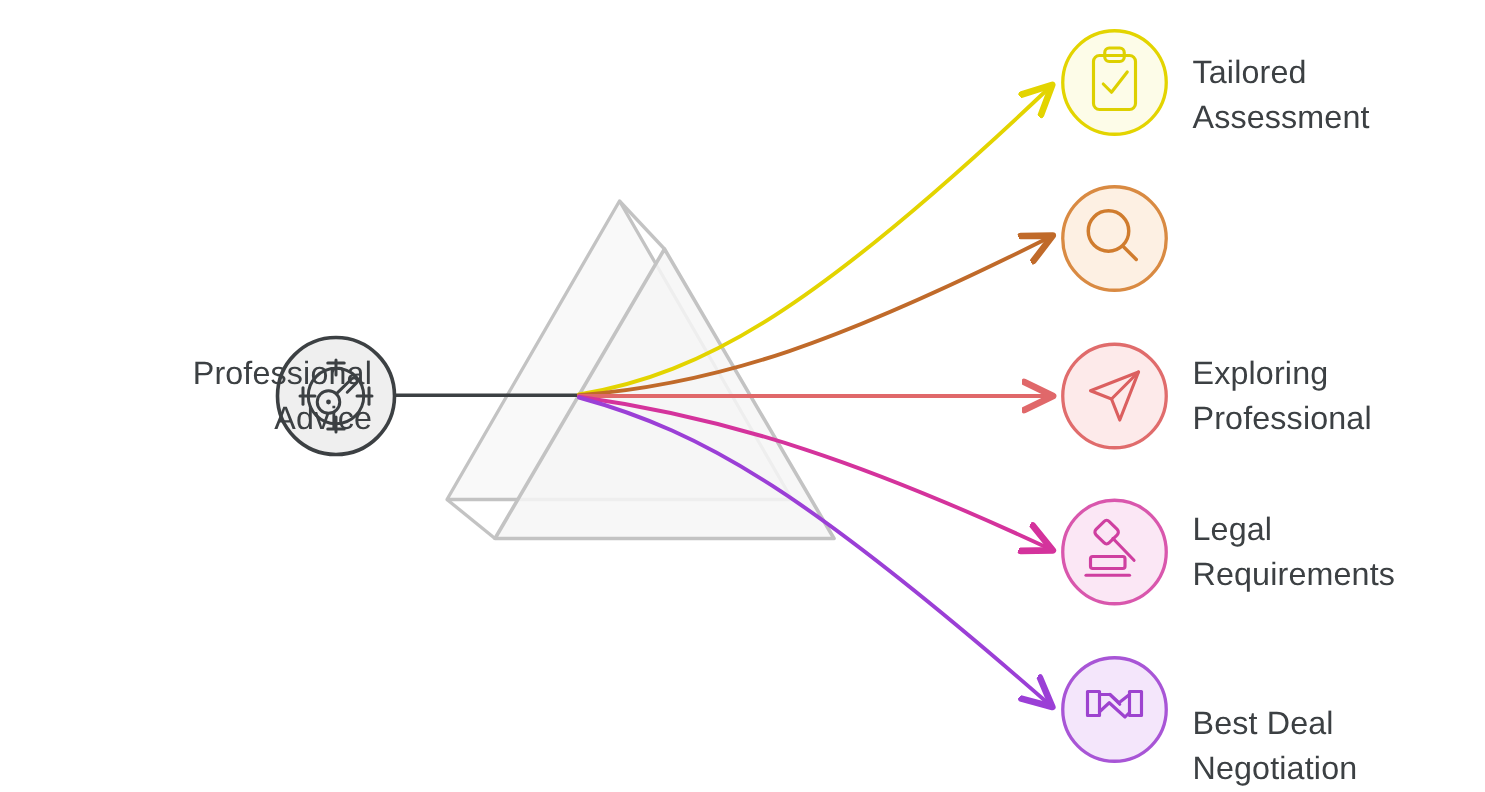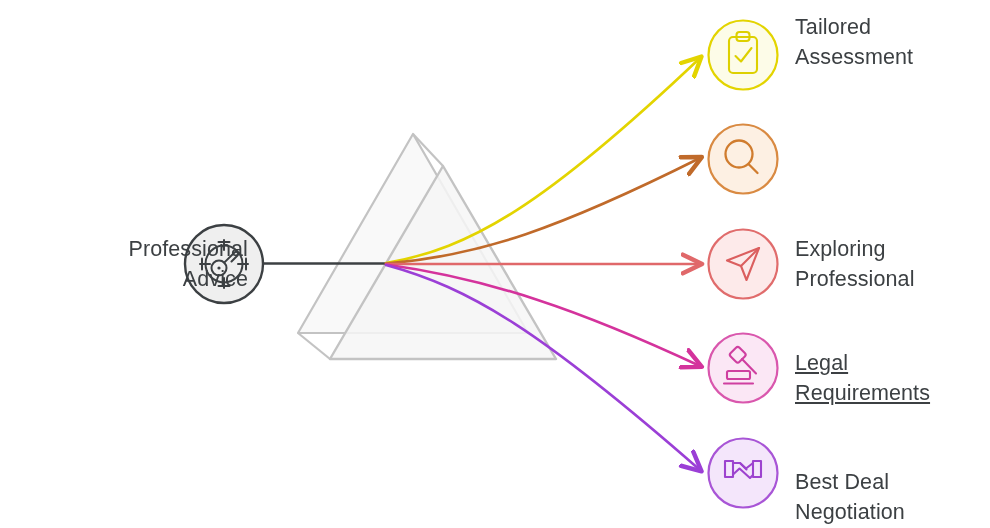--- a/index.html
+++ b/index.html
@@ -156,26 +156,26 @@
         <path d="M733,463 L740,463 L746,468.5 L753,463"></path>
         <path d="M733,474.5 L739.5,468.5 L745,473.5 L750,478 L753,475"></path>
         <path d="M740,463 L746.5,469.5"></path>
       </g>
     </g>
   </svg>
 
   <div class="node-label" id="source-label">Professional
 Advice</div>
 
-  <div class="node-label outcome-label" style="top:12px;">Tailored
+  <div class="node-label outcome-label" style="top:33px;">Tailored
 Assessment</div>
 
 
   <div class="node-label outcome-label" style="top:234px;">Exploring
 Professional</div>
 
-  <div class="node-label outcome-label" style="top:348px;text-decoration:underline;">Legal
+  <div class="node-label outcome-label" style="top:338px;">Legal
 Requirements</div>
 
   <div class="node-label outcome-label" style="top:467px;">Best Deal
 Negotiation</div>
 
 </div>
 
 </body></html>

